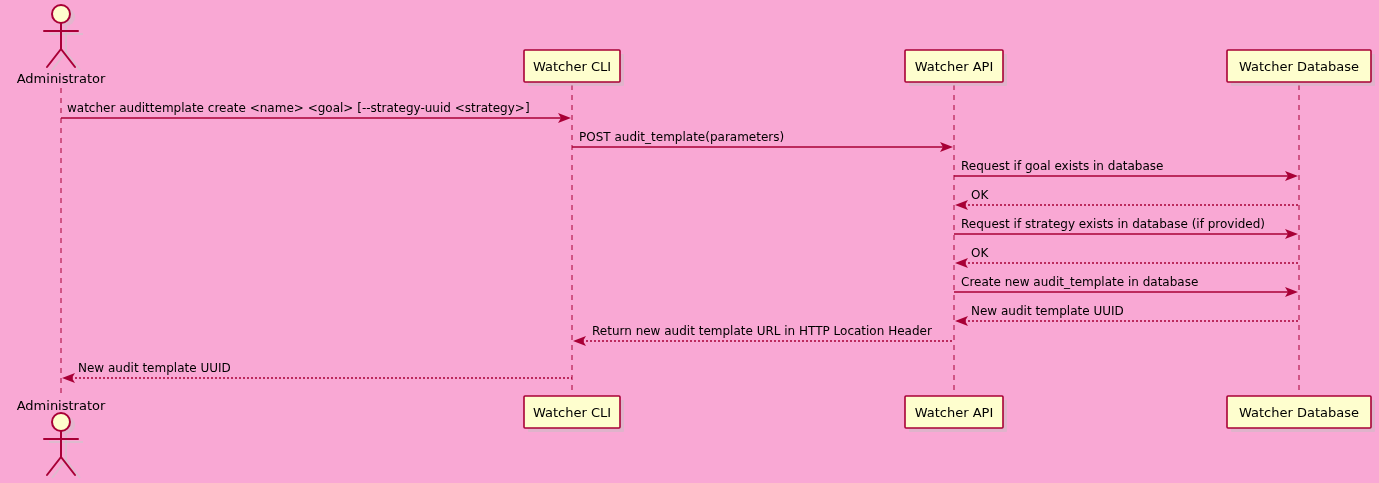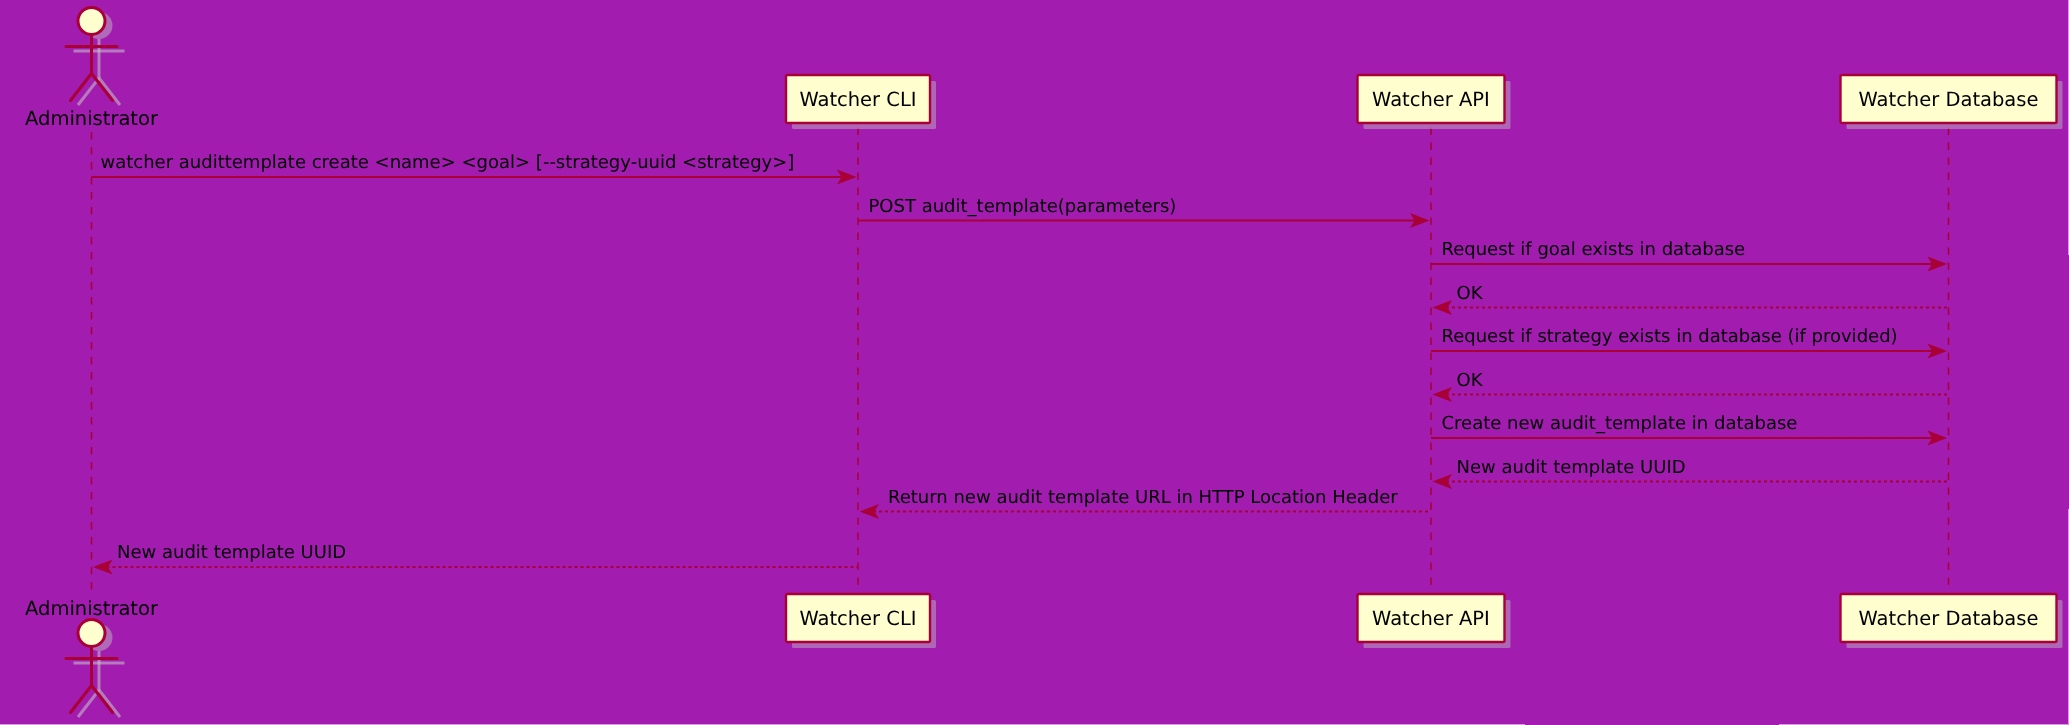--- a/index.html
+++ b/index.html
@@ -7,21 +7,21 @@
     padding: 0;
     background: #FFFFFF;
   }
   body {
     font-family: "DejaVu Sans", sans-serif;
   }
   #diagram {
     position: relative;
     width: 1379px;
     height: 483px;
-    background: #a21caf;
+    background: #f9a8d4;
     overflow: hidden;
   }
   #diagram svg {
     position: absolute;
     left: 0;
     top: 0;
   }
   .lifeline {
     stroke: #A80036;
     stroke-width: 1;

